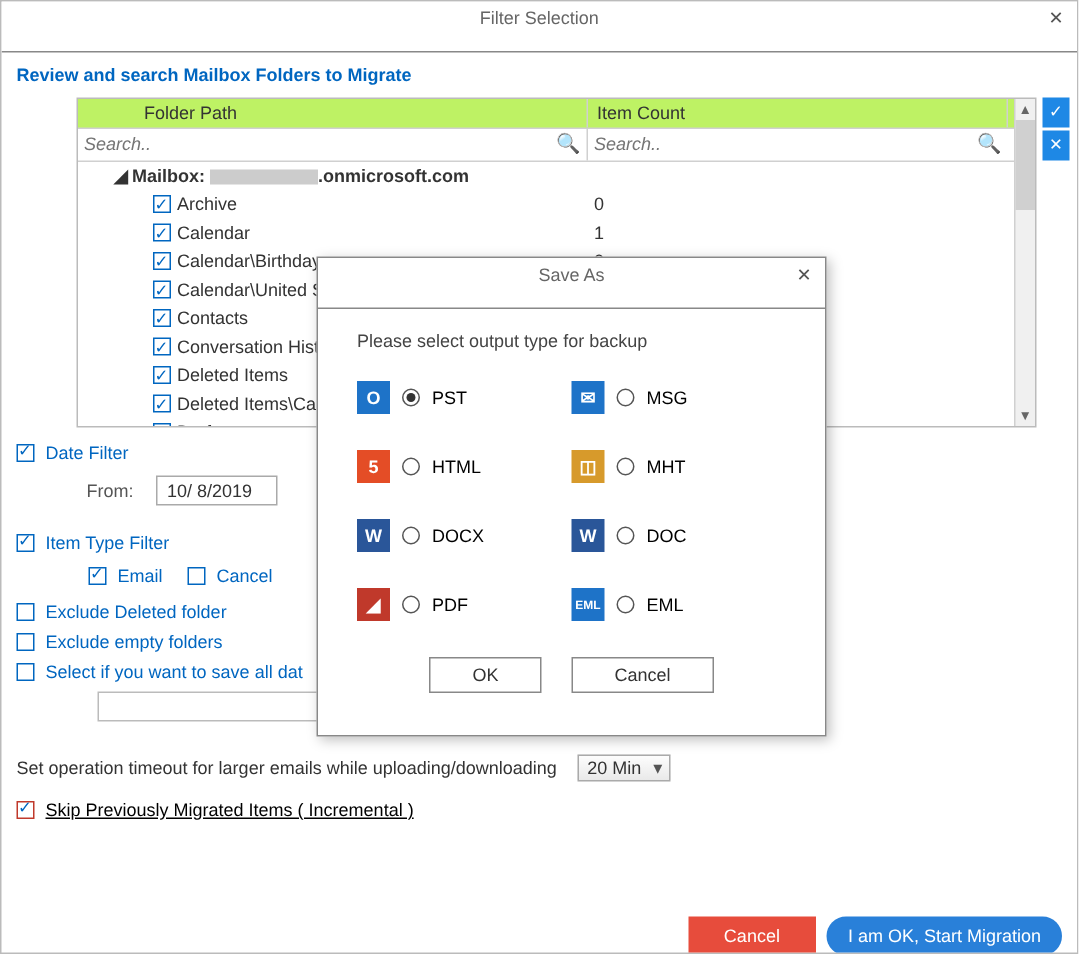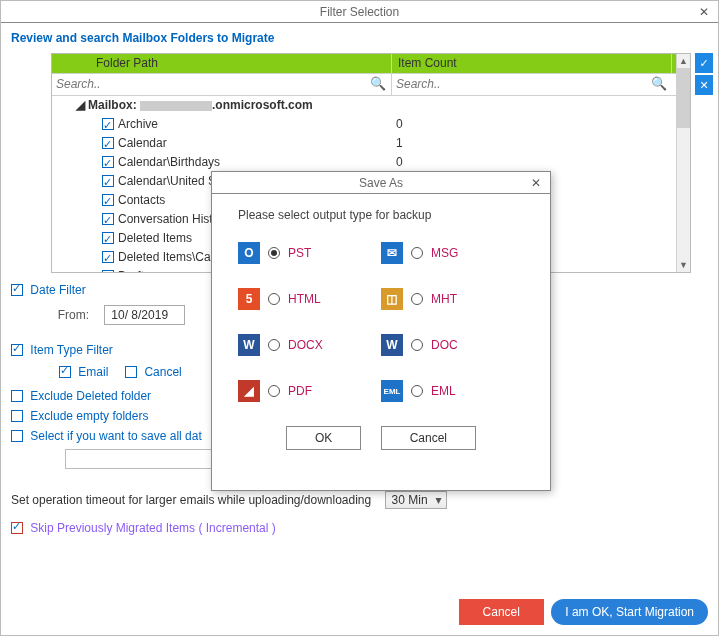--- a/index.html
+++ b/index.html
@@ -1,23 +1,23 @@
 <!DOCTYPE html>
 <html><head>
 <meta charset="utf-8">
 <style>
   * { box-sizing: border-box; font-family: "Segoe UI", Tahoma, sans-serif; font-size: 12px; }
   body { margin: 0; background: #fff; color: #333; }
   .window { width: 719px; height: 636px; border: 1px solid #bbb; position: relative; overflow: hidden; }
-  .titlebar { height: 22px; background: #fff; border-bottom: 1px solid #888; position: relative; text-align: center; line-height: 22px; color: #666; }
+  .titlebar { height: 34px; background: #fff; border-bottom: 1px solid #888; position: relative; text-align: center; line-height: 22px; color: #666; }
   .titlebar .close { position: absolute; right: 6px; top: 0; width: 16px; color: #555; cursor: default; }
   .body { padding: 8px 10px 10px 10px; position: relative; height: calc(100% - 22px); }
   .section-head { color: #0066c0; font-weight: bold; margin: 0 0 8px 0; }
   .folder-area { margin-left: 40px; width: 640px; height: 220px; border: 1px solid #bbb; position: relative; }
-  .header-row { display: flex; height: 20px; background: #84cc16; border-bottom: 1px solid #d0d0d0; }
+  .header-row { display: flex; height: 20px; background: #bef264; border-bottom: 1px solid #d0d0d0; }
   .header-row > div { border-right: 1px solid #d0d0d0; padding: 2px 6px; color: #333; }
   .col1 { width: 340px; }
   .col2 { width: 280px; }
   .search-row { display: flex; height: 22px; border-bottom: 1px solid #d0d0d0; }
   .search-row input { border: none; outline: none; height: 20px; padding: 2px 4px; font-style: italic; color: #888; }
   .search-row .cell1 { width: 340px; border-right: 1px solid #d0d0d0; position: relative; }
   .search-row .cell2 { width: 280px; position: relative; }
   .mag { position: absolute; right: 4px; top: 2px; color: #1a6abf; font-size: 13px; }
   .rows { height: 176px; overflow: hidden; }
   .row { display: flex; height: 19px; line-height: 19px; }
@@ -34,38 +34,38 @@
   .arr-top { position: absolute; top: 0; left: 0; right: 0; }
   .arr-bot { position: absolute; bottom: 0; left: 0; right: 0; }
   .sidebtns { position: absolute; right: 2px; top: 2px; }
   .sidebtn { width: 18px; height: 20px; background: #1e88e5; color: #fff; text-align: center; line-height: 20px; margin-bottom: 2px; font-size: 11px; }
   .filter-section { margin-top: 10px; }
   .chklabel { color: #0066c0; }
   .datepicker { display: inline-block; border: 1px solid #aaa; padding: 2px 16px 2px 6px; background: #fff; margin-left: 12px; }
   .timeout-select { border: 1px solid #aaa; padding: 1px 18px 1px 6px; background: linear-gradient(#fdfdfd,#e9e9e9); position: relative; }
   .timeout-select::after { content: "▾"; position: absolute; right: 4px; color: #555; }
   .from-lbl { display: inline-block; width: 64px; text-align: right; margin-left: 14px; color: #555; }
-  .skip-lbl { color: #8b5cf6; }
+  .skip-lbl { color: #000000; text-decoration: underline; }
   .footer-btns { position: absolute; right: 10px; bottom: 10px; }
   .btn-cancel { display: inline-block; background: #e74c3c; color: #fff; padding: 6px 24px; }
   .btn-start { display: inline-block; background: #2980d9; color: #fff; padding: 6px 14px; margin-left: 4px; border-radius: 13px; }
   .textbox { border: 1px solid #bbb; width: 210px; height: 20px; margin-left: 54px; margin-top: 6px; }
   .redact { display: inline-block; background: #ccc; width: 72px; height: 10px; vertical-align: middle; }
 
   
   .modal { position: absolute; left: 210px; top: 170px; width: 340px; height: 320px; background: #fff; border: 1px solid #888; box-shadow: 2px 2px 8px rgba(0,0,0,0.25); }
   .modal .titlebar { border-bottom: 1px solid #888; }
   .modal .mbody { padding: 14px 26px; }
   .modal .prompt { color: #444; margin-bottom: 20px; }
   .opts { display: grid; grid-template-columns: 1fr 1fr; row-gap: 24px; }
   .opt { display: flex; align-items: center; gap: 8px; }
   .opt .icon { width: 22px; height: 22px; display: flex; align-items: center; justify-content: center; }
   .opt .radio { width: 12px; height: 12px; border: 1px solid #555; border-radius: 50%; position: relative; }
   .opt .radio.sel::after { content: ""; position: absolute; left: 2px; top: 2px; width: 6px; height: 6px; background: #333; border-radius: 50%; }
-  .opt .name { color: #be185d; }
+  .opt .name { color: #000000; }
   .mbuttons { text-align: center; margin-top: 24px; }
   .mbtn { display: inline-block; border: 1px solid #888; padding: 4px 28px; margin: 0 8px; background: #fff; text-align: right; }
 </style>
 </head>
 <body>
 
 <div class="window">
   <div class="titlebar">
     <span>Filter Selection</span>
     <span class="close">✕</span>
@@ -170,21 +170,21 @@
     <div class="filter-section">
       <div><span class="cb"></span> <span class="chklabel">Exclude Deleted folder</span></div>
       <div style="margin-top:6px;"><span class="cb"></span> <span class="chklabel">Exclude empty folders</span></div>
       <div style="margin-top:6px;"><span class="cb"></span> <span class="chklabel">Select if you want to save all dat</span></div>
       <div class="textbox"></div>
     </div>
 
     <div style="margin-top:24px;">
       <span>Set operation timeout for larger emails while uploading/downloading</span>
       &nbsp;&nbsp;
-      <span class="timeout-select">30 Min</span>
+      <span class="timeout-select">20 Min</span>
     </div>
 
     <div style="margin-top:14px;">
       <span class="cb chk" style="border-color:#c0392b;"></span>
       <span class="skip-lbl">Skip Previously Migrated Items ( Incremental )</span>
     </div>
 
     <div class="footer-btns">
       <span class="btn-cancel">Cancel</span>
       <span class="btn-start">I am OK, Start Migration</span>

